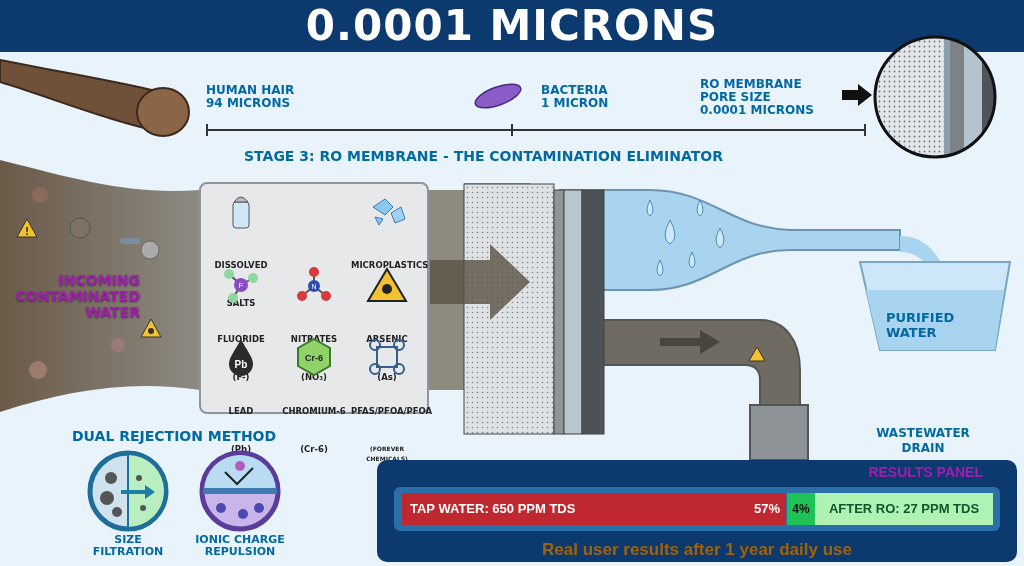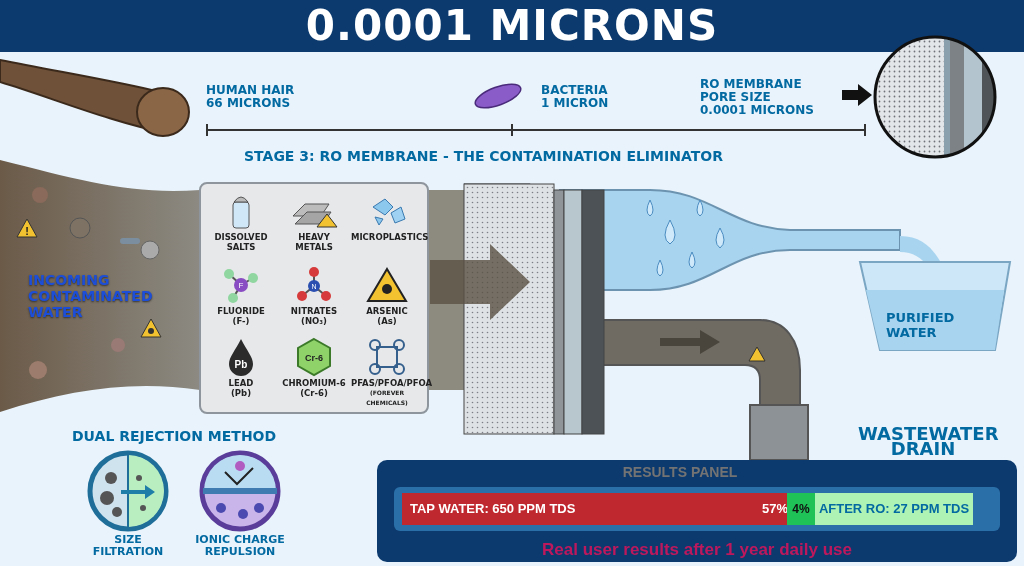--- a/index.html
+++ b/index.html
@@ -7,43 +7,43 @@
   .abs { position:absolute; }
   .header { left:0; top:0; width:1024px; height:52px; background:#0c3a6e; }
   .header-title { left:0; top:0; width:1024px; height:52px; line-height:52px; text-align:center; color:#fff; font-weight:bold; font-size:42px; letter-spacing:1px; font-family:"DejaVu Sans", sans-serif; }
   .lbl { font-weight:bold; color:#0369a1; font-family:"DejaVu Sans", sans-serif; }
   .scale-line { height:2px; background:#333; }
   .tick { width:2px; height:12px; background:#333; }
   .stage-title { left:244px; top:148px; font-size:14px; }
   .cont-panel { left:199px; top:182px; width:226px; height:228px; background:#e6e8ea; border:2px solid #8e959c; border-radius:8px; }
   .cell { position:absolute; width:72px; text-align:center; }
   .cell .ic { height:42px; display:flex; align-items:center; justify-content:center; }
-  .cell .t { font-size:8.5px; font-weight:bold; line-height:10px; color:#222; font-family:"DejaVu Sans", sans-serif; }
+  .cell .t { font-size:8.5px; font-weight:bold; line-height:10px; color:#222; font-family:"DejaVu Sans", sans-serif;margin-top:28px; }
   .results { left:377px; top:460px; width:640px; height:102px; background:#0c3a6e; border-radius:10px; }
-  .results-title { left:377px; top:464px; width:606px; text-align:center; color:#737373; font-weight:bold; font-size:14px; }
+  .results-title { left:377px; top:464px; width:606px; text-align:right; color:#a21caf; font-weight:bold; font-size:14px; }
   .bar-wrap { left:394px; top:487px; width:606px; height:44px; background:#2a6fa8; border-radius:6px; }
-  .bar-red { left:402px; top:493px; width:384px; height:32px; background:#c0282f; color:#fff; font-weight:bold; font-size:13px;padding-left:8px; }
+  .bar-red { left:402px; top:493px; width:384px; height:32px; background:#c0282f; color:#fff; font-weight:bold; font-size:13px; }
   .bar-green { left:787px; top:493px; width:28px; height:32px; background:#1ec257; color:#111; font-weight:bold; font-size:12px; text-align:center; line-height:32px; }
-  .bar-light { left:815px; top:493px; width:158px; height:32px; background:#aef2b4; color:#0369a1; font-weight:bold; font-size:13px; line-height:32px; text-align:center; }
-  .results-foot { left:377px; top:540px; width:640px; text-align:center; color:#be185d; font-weight:bold; font-size:17px; }
+  .bar-light { left:815px; top:493px; width:178px; height:32px; background:#aef2b4; color:#14532d; font-weight:bold; font-size:13px; line-height:32px; text-align:center; }
+  .results-foot { left:377px; top:540px; width:640px; text-align:center; color:#a16207; font-weight:bold; font-size:17px; }
 </style>
 </head>
 <body>
 
 <div class="abs header"></div>
 <div class="abs header-title">0.0001 MICRONS</div>
 
 <svg class="abs" style="left:0;top:52px" width="200" height="90">
   <path d="M0,8 C60,20 120,30 160,40 L170,82 C110,70 50,45 0,30 Z" fill="#6e5138" stroke="#3b2a1c" stroke-width="2"></path>
   <ellipse cx="163" cy="60" rx="26" ry="24" fill="#8a6546" stroke="#3b2a1c" stroke-width="2"></ellipse>
 </svg>
 
 <div class="abs lbl" style="left:206px;top:84px;font-size:12px;line-height:13px">
   <div>HUMAN HAIR</div>
-    <div>66 MICRONS</div>
+    <div>94 MICRONS</div>
 </div>
 <svg class="abs" style="left:470px;top:78px" width="60" height="36">
   <ellipse cx="28" cy="18" rx="24" ry="9" transform="rotate(-20 28 18)" fill="#8a5cc8" stroke="#4a2a7a" stroke-width="1.5"></ellipse>
 </svg>
 <div class="abs lbl" style="left:541px;top:84px;font-size:12px;line-height:13px">
   <div>BACTERIA</div>
     <div>1 MICRON</div>
 </div>
 <div class="abs lbl" style="left:700px;top:78px;width:138px;font-size:12px;line-height:13px">
   <div>RO MEMBRANE</div>
@@ -97,47 +97,36 @@
     <rect x="120" y="88" width="20" height="6" rx="3" fill="#7a8ea0"></rect>
 </svg>
 <svg class="abs" style="left:16px;top:218px" width="22" height="20">
   <polygon points="11,1 21,19 1,19" fill="#f2c230" stroke="#333" stroke-width="1"></polygon>
   <text x="11" y="17" text-anchor="middle" font-size="11" font-weight="bold" fill="#222">!</text>
 </svg>
 <svg class="abs" style="left:140px;top:318px" width="22" height="20">
   <polygon points="11,1 21,19 1,19" fill="#f2c230" stroke="#333" stroke-width="1"></polygon>
   <circle cx="11" cy="13" r="3" fill="#333"></circle>
 </svg>
-<div class="abs" style="left:28px;top:272px;width:130px;text-align:left;color:#1d4ed8;font-weight:bold;font-size:14px;line-height:16px;font-family:'DejaVu Sans',sans-serif;text-shadow:0 1px 2px #333">
+<div class="abs" style="left:10px;top:272px;width:130px;text-align:right;color:#a21caf;font-weight:bold;font-size:14px;line-height:16px;font-family:'DejaVu Sans',sans-serif;text-shadow:0 1px 2px #333">
   <div>INCOMING</div>
     <div>CONTAMINATED</div>
     <div>WATER</div>
 </div>
 
 <div class="abs cont-panel">
   <div class="cell" style="left:4px;top:6px">
     <div class="ic">
         <svg width="24" height="38">
           <rect x="4" y="10" width="16" height="26" rx="3" fill="#cfe7f7" stroke="#555"></rect>
           <path d="M5,10 Q12,0 19,10 Z" fill="#bbb" stroke="#555"></path>
         </svg>
       </div>
     <div class="t">DISSOLVED</div>
       <div class="t">SALTS</div>
-  </div>
-  <div class="cell" style="left:77px;top:6px">
-    <div class="ic">
-        <svg width="50" height="34">
-          <polygon points="4,22 16,10 40,10 32,22" fill="#bcbcbc" stroke="#555"></polygon>
-          <polygon points="6,30 18,18 42,18 34,30" fill="#a5a5a5" stroke="#555"></polygon>
-          <polygon points="38,20 48,33 28,33" fill="#f2c230" stroke="#333"></polygon>
-        </svg>
-      </div>
-    <div class="t">HEAVY</div>
-      <div class="t">METALS</div>
   </div>
   <div class="cell" style="left:150px;top:6px">
     <div class="ic">
         <svg width="44" height="36">
           <polygon points="8,14 20,6 28,14 20,22" fill="#8cc7ee" stroke="#3a7ab0"></polygon>
           <polygon points="26,20 36,14 40,26 30,30" fill="#9fd1f2" stroke="#3a7ab0"></polygon>
           <polygon points="10,24 18,26 14,32" fill="#8cc7ee" stroke="#3a7ab0"></polygon>
         </svg>
       </div>
     <div class="t">MICROPLASTICS</div>
@@ -255,21 +244,21 @@
   <path d="M430,92 L580,92 L565,180 L450,180 Z" fill="#cde7f8" stroke="#7aa6c4" stroke-width="2"></path>
   <path d="M436,120 L574,120 L565,180 L450,180 Z" fill="#a8d4f0"></path>
 </svg>
 <svg class="abs" style="left:748px;top:346px" width="18" height="16">
   <polygon points="9,1 17,15 1,15" fill="#f2c230" stroke="#333"></polygon>
 </svg>
 <div class="abs lbl" style="left:886px;top:310px;width:76px;text-align:left;font-size:13px;line-height:15px">
   <div>PURIFIED</div>
     <div>WATER</div>
 </div>
-<div class="abs lbl" style="left:858px;top:426px;width:130px;text-align:center;font-size:18px;line-height:15px">
+<div class="abs lbl" style="left:858px;top:426px;width:130px;text-align:center;font-size:12px;line-height:15px">
   <div>WASTEWATER</div>
     <div>DRAIN</div>
 </div>
 
 <div class="abs lbl" style="left:72px;top:428px;font-size:14px">DUAL REJECTION METHOD</div>
 <svg class="abs" style="left:87px;top:450px" width="82" height="82">
   <circle cx="41" cy="41" r="38" fill="#cfe3ee" stroke="#1f6e9a" stroke-width="5"></circle>
   <path d="M41,5 A36,36 0 0 1 41,77 Z" fill="#b9efc0"></path>
   <line x1="41" y1="5" x2="41" y2="77" stroke="#1f6e9a" stroke-width="2"></line>
   <circle cx="24" cy="28" r="6" fill="#555"></circle>

